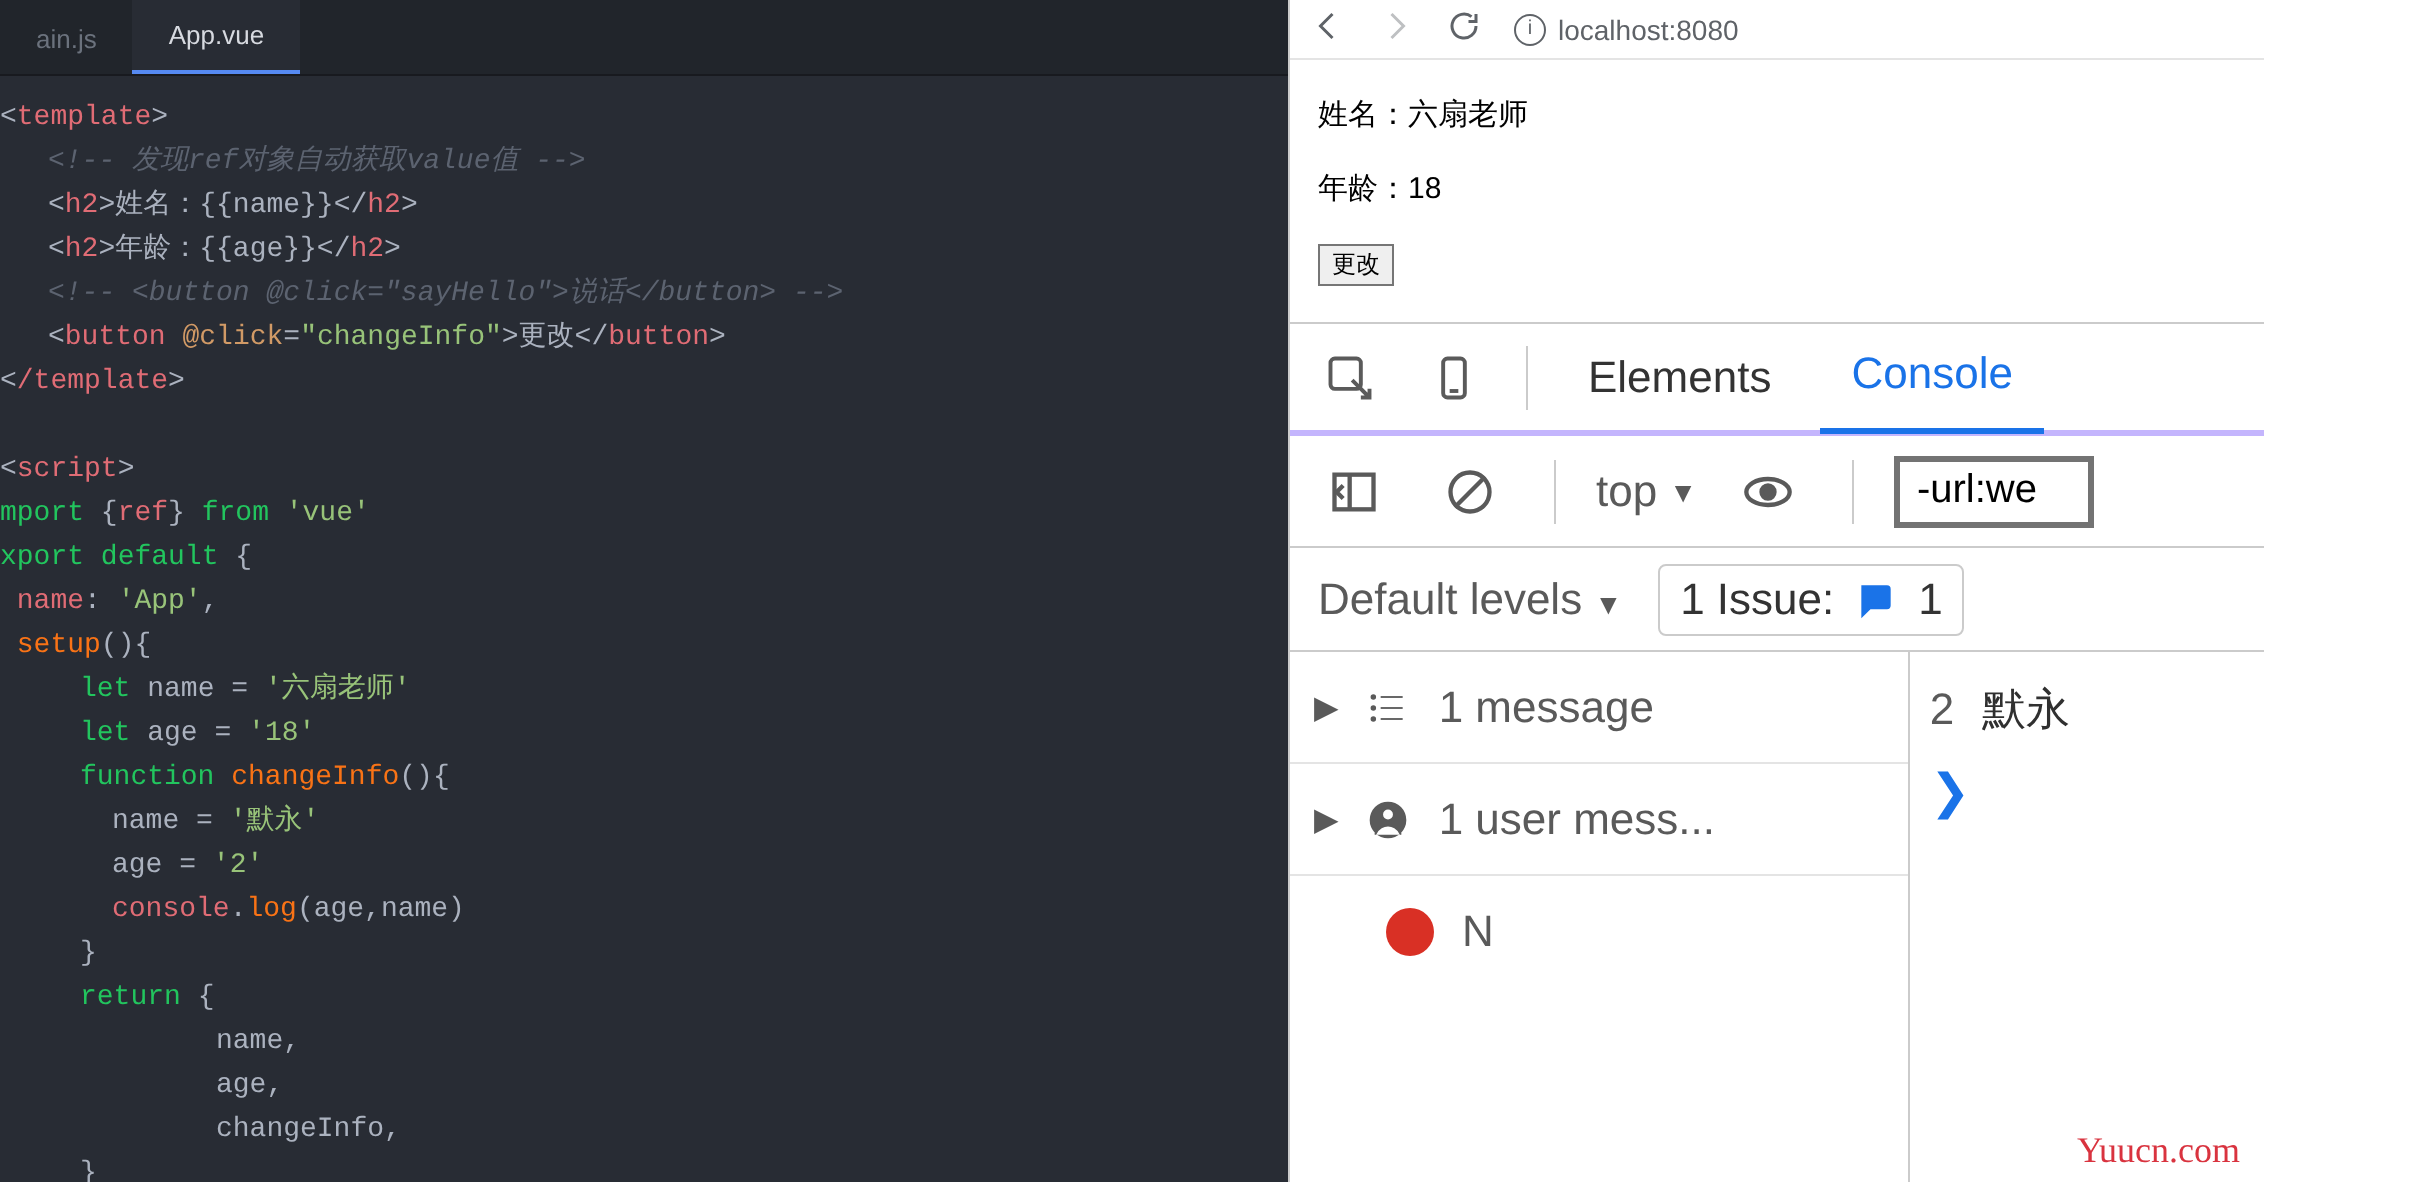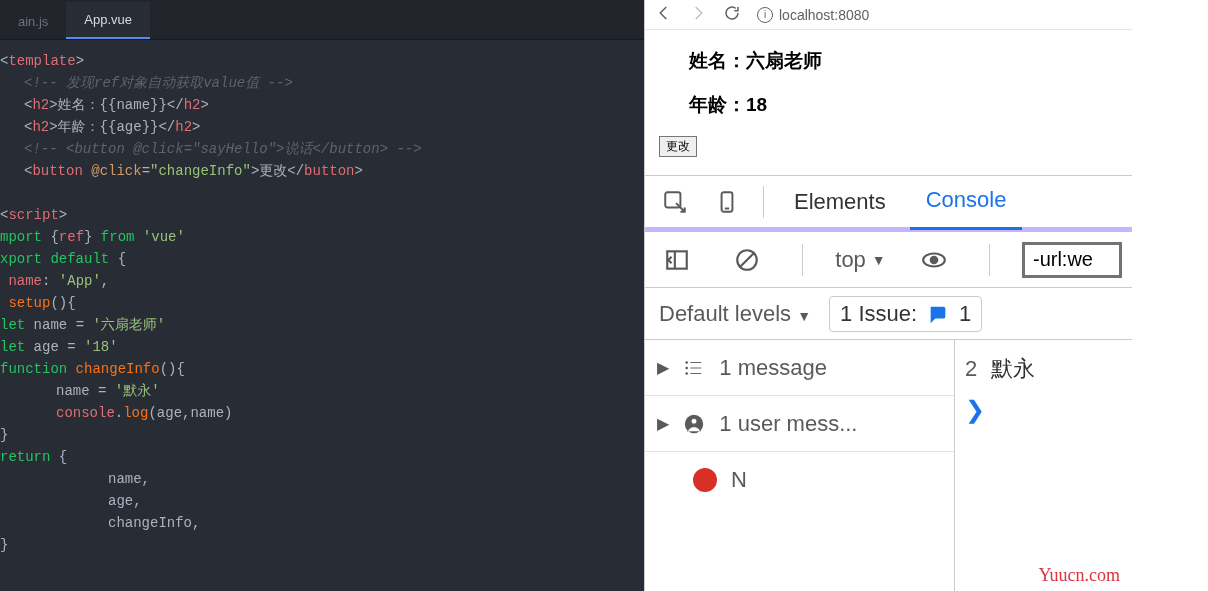--- a/index.html
+++ b/index.html
@@ -21,21 +21,21 @@
     padding: 10px 18px; color: #6b727d; font-size: 13px;
     background: #21252b; cursor: pointer;
   }
   .tab.active { background: #282c34; color: #d7dae0; border-bottom: 2px solid #568af2; }
   .code {
     flex: 1; padding: 10px 0 0 0; font-family: Consolas, "Courier New", monospace;
     font-size: 14px; line-height: 22px;
   }
   .line { white-space: pre; padding-left: 0; }
   .i1 { padding-left: 24px; }
-  .i2 { }
+  .i2 { padding-left: 40px; }
   .i3 { padding-left: 56px; }
   .i4 { padding-left: 108px; }
   
   .cm  { color: #5c6370; font-style: italic; } 
   .pn  { color: #abb2bf; }                     
   .tg  { color: #e06c75; }                     
   .at  { color: #d19a66; }                     
   .kw  { color: #22c55e; }                     
   .fn  { color: #f97316; }                     
   .st  { color: #98c379; }                     
@@ -50,42 +50,41 @@
   .addrbar {
     height: 30px; display: flex; align-items: center; gap: 16px;
     padding: 0 10px; color: #5f6368; font-size: 15px; border-bottom: 1px solid #e4e4e4;
   }
   .addrbar svg { width: 18px; height: 18px; fill: none; stroke: #5f6368; stroke-width: 2; }
   .info-ico { display:inline-flex; align-items:center; justify-content:center; width:16px; height:16px; border:1.5px solid #5f6368; border-radius:50%; font-size:10px; color:#5f6368; margin-right:-10px;}
   .addrtext { font-size: 14px; color:#5f6368; }
   .page {
     padding: 18px 14px; font-family: "Microsoft YaHei", sans-serif;
   }
-  .page h2 { font-size: 19px; font-weight: 700; margin-bottom: 18px; margin-left: 30px; }
+  .page h2 { font-size: 15px; font-weight: 400; margin-bottom: 18px; }
   .pagebtn {
     border: 1px solid #767676; background: #efefef; font-size: 12px;
     padding: 1px 6px; cursor: pointer;
   }
 
   
   .devtools { flex: 1; border-top: 1px solid #cbcbcb; display: flex; flex-direction: column; font-size: 20px; color:#303030;}
   .dt-tabs {
-    height: 56px; display: flex; align-items: center; border-bottom: 5px solid #c4b5fd;
+    height: 56px; display: flex; align-items: center; border-bottom: 3px solid #c4b5fd;
     padding: 0 8px; gap: 8px;
   }
   .dt-icobtn { width: 44px; height: 40px; display:flex; align-items:center; justify-content:center; }
   .dt-icobtn svg { width:26px; height:26px; fill:none; stroke:#5a5a5a; stroke-width:1.8;}
   .dt-sep { width:1px; height: 32px; background:#cbcbcb; margin: 0 6px;}
   .dt-tab { padding: 14px 16px; color:#333; font-size: 22px;}
   .dt-tab.active { color:#1a73e8; border-bottom: 3px solid #1a73e8; }
 
   .dt-toolbar {
     height: 56px; display:flex; align-items:center; padding: 0 10px; gap: 14px;
     border-bottom: 1px solid #cbcbcb;
-    justify-content: space-between;
   }
   .dt-toolbar svg { width:26px; height:26px; fill:none; stroke:#5a5a5a; stroke-width:2;}
   .dt-top { display:flex; align-items:center; gap:6px; font-size:22px; color:#5a5a5a;}
   .dt-filter {
     height: 36px; border:3px solid #737373; padding: 0 8px; font-size:20px; width: 100px;
   }
 
   .dt-row2 {
     height: 52px; display:flex; align-items:center; padding: 0 14px; gap: 18px;
     border-bottom: 1px solid #cbcbcb; color:#5a5a5a; font-size: 22px;
@@ -115,30 +114,32 @@
     <div class="tab">ain.js</div>
     <div class="tab active">App.vue</div>
   </div>
   <div class="code">
     <div class="line"><span class="pn">&lt;</span><span class="tg">template</span><span class="pn">&gt;</span></div>
     <div class="line i1"><span class="cm">&lt;!-- 发现ref对象自动获取value值 --&gt;</span></div>
     <div class="line i1"><span class="pn">&lt;</span><span class="tg">h2</span><span class="pl">&gt;姓名：{{name}}&lt;/</span><span class="tg">h2</span><span class="pn">&gt;</span></div>
     <div class="line i1"><span class="pn">&lt;</span><span class="tg">h2</span><span class="pl">&gt;年龄：{{age}}&lt;/</span><span class="tg">h2</span><span class="pn">&gt;</span></div>
     <div class="line i1"><span class="cm">&lt;!-- &lt;button @click="sayHello"&gt;说话&lt;/button&gt; --&gt;</span></div>
     <div class="line i1"><span class="pn">&lt;</span><span class="tg">button</span> <span class="at">@click</span><span class="pn">=</span><span class="st">"changeInfo"</span><span class="pn">&gt;</span><span class="pl">更改</span><span class="pn">&lt;/</span><span class="tg">button</span><span class="pn">&gt;</span></div>
+    <div class="line"><span class="pn">&lt;</span><span class="tg">/template</span><span class="pn">&gt;</span></div>
     <div class="line">&nbsp;</div>
     <div class="line"><span class="pn">&lt;</span><span class="tg">script</span><span class="pn">&gt;</span></div>
     <div class="line"><span class="kw">mport</span><span class="pl"> {</span><span class="id">ref</span><span class="pl">} </span><span class="kw">from</span><span class="st"> 'vue'</span></div>
     <div class="line"><span class="kw">xport</span><span class="kw"> default</span><span class="pl"> {</span></div>
     <div class="line"> <span class="id">name</span><span class="pl">: </span><span class="st">'App'</span><span class="pl">,</span></div>
     <div class="line"> <span class="fn">setup</span><span class="pl">(){</span></div>
     <div class="line i2"><span class="kw">let</span><span class="pl"> name </span><span class="pn">= </span><span class="st">'六扇老师'</span></div>
     <div class="line i2"><span class="kw">let</span><span class="pl"> age </span><span class="pn">= </span><span class="st">'18'</span></div>
     <div class="line i2"><span class="kw">function</span><span class="fn"> changeInfo</span><span class="pl">(){</span></div>
     <div class="line i3"><span class="pl">name </span><span class="pn">= </span><span class="st">'默永'</span></div>
+    <div class="line i3"><span class="pl">age </span><span class="pn">= </span><span class="st">'2'</span></div>
     <div class="line i3"><span class="id">console</span><span class="pn">.</span><span class="fn">log</span><span class="pl">(age,name)</span></div>
     <div class="line i2"><span class="pl">}</span></div>
     <div class="line i2"><span class="kw">return</span><span class="pl"> {</span></div>
     <div class="line i4"><span class="pl">name,</span></div>
     <div class="line i4"><span class="pl">age,</span></div>
     <div class="line i4"><span class="pl">changeInfo,</span></div>
     <div class="line i2"><span class="pl">}</span></div>
   </div>
 </div>
 

